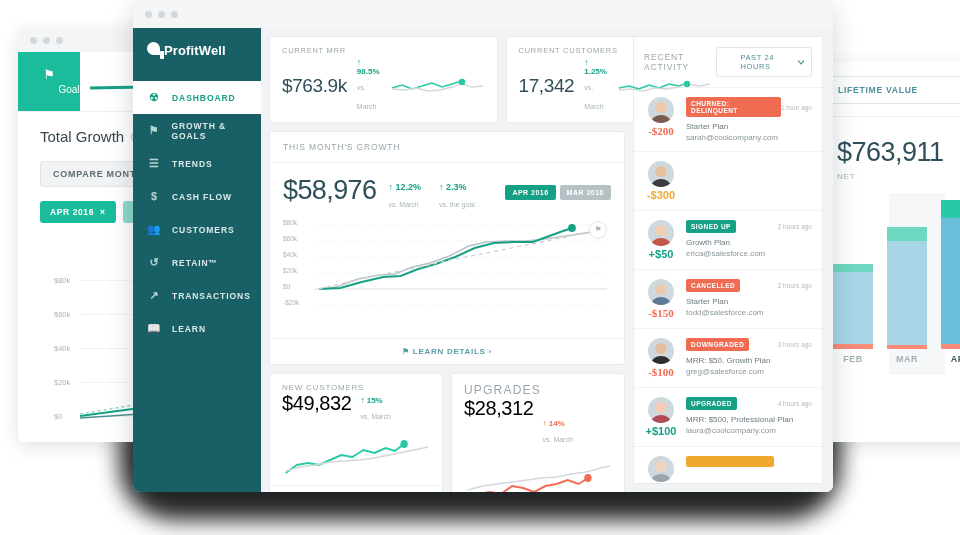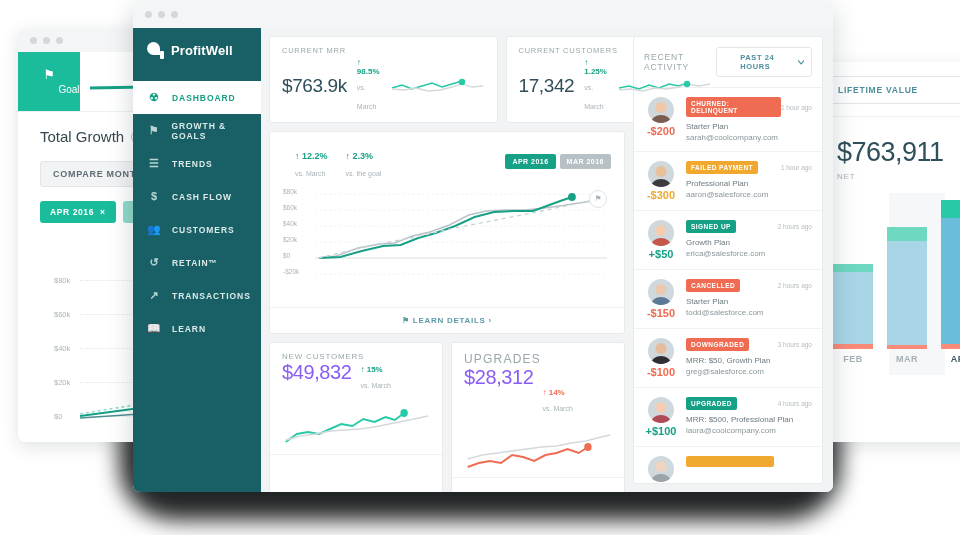--- a/index.html
+++ b/index.html
@@ -77,21 +77,21 @@
     background: #f5f7f8; z-index: -1; }
 
   
   #main-win { left: 133px; top: 0px; width: 700px; height: 492px; z-index: 3;
     box-shadow: 0 8px 26px rgba(20,40,50,0.20); }
   #main-win .titlebar { height: 28px; background: #f4f5f6; }
   .mw-body { display: flex; height: 464px; }
 
   
   .sidebar { width: 128px; background: #186065; color: #fff; flex-shrink: 0; }
-  .brand { display: flex; align-items: center; gap: 7px; padding: 14px 0 14px 14px; }
+  .brand { display: flex; align-items: center; padding: 14px 0 14px 14px; }
   .brand-mark { width: 17px; height: 17px; position: relative; }
   .brand-mark .p { position: absolute; left: 0; top: 0; width: 13px; height: 13px;
     background: #fff; border-radius: 50% 50% 0 50%; }
   .brand-mark .dot2 { position: absolute; right: 0; bottom: 0; width: 4px; height: 8px;
     background: #fff; border-radius: 1px; }
   .brand-name { font-size: 13px; font-weight: bold; letter-spacing: .01em; }
   .nav { margin-top: 8px; }
   .nav-item { display: flex; align-items: center; gap: 10px; height: 33px; padding-left: 14px;
     font-size: 8.5px; font-weight: bold; letter-spacing: .11em; color: #dbeae9; }
   .nav-item .ico { width: 15px; text-align: center; font-size: 11px; color: #b6d4d2; line-height: 1; }
@@ -125,41 +125,41 @@
   .mpill.on { background: #16a085; }
   .mpill.off { background: #b7c0c4; }
   .big-chart { position: relative; height: 113px; margin-top: 8px; }
   .yaxis { position: absolute; left: 0; top: 0; width: 30px; height: 100%; }
   .yaxis div { font-size: 6.5px; color: #aab4b8; height: 16.1px; }
   .plot { position: absolute; left: 32px; right: 4px; top: 4px; bottom: 0; }
   .card-foot { border-top: 1px solid #eef1f2; text-align: center; padding: 8px 0;
     font-size: 8px; font-weight: bold; letter-spacing: .09em; color: #5b9aa8; }
   .mini-card-body { padding: 9px 12px 2px 12px; }
   .mini-val-row { display: flex; align-items: flex-start; gap: 9px; }
-  .mini-val { font-size: 20px; color: #8b5cf6; letter-spacing: -.4px; }
+  .mini-val { font-size: 20px; color: #000000; letter-spacing: -.4px; }
   .mini-chart { height: 58px; position: relative; margin-top: 2px; }
   .bottom-row { display: flex; gap: 8px; }
   .bottom-row .card { flex: 1; }
 
   
   .act-head { display: flex; align-items: center; padding: 10px 10px; border-bottom: 1px solid #eef1f2; }
   .act-head .t { font-size: 8.5px; letter-spacing: .1em; color: #9aa7ac; }
   .act-sel { margin-left: auto; border: 1px solid #e2e6e8; border-radius: 3px; padding: 5px 7px;
     display: flex; align-items: center; gap: 6px; }
-  .act-sel .lbl { font-size: 7.5px; font-weight: bold; letter-spacing: .08em; color: #4a8f9a; margin-left: 16px; }
+  .act-sel .lbl { font-size: 7.5px; font-weight: normal; letter-spacing: .08em; color: #4a8f9a; margin-left: 16px; }
   .act-item { display: flex; padding: 9px 10px; border-bottom: 1px solid #f0f3f4; gap: 8px; }
   .av-col { width: 34px; flex-shrink: 0; text-align: center; }
   .avatar { width: 26px; height: 26px; border-radius: 50%; margin: 0 auto;
     background: #cfd8dc; position: relative; overflow: hidden; }
   .avatar .face { position: absolute; left: 50%; top: 5px; transform: translateX(-50%);
     width: 11px; height: 11px; border-radius: 50%; }
   .avatar .body { position: absolute; left: 50%; bottom: -5px; transform: translateX(-50%);
     width: 19px; height: 13px; border-radius: 50% 50% 0 0; }
   .amt { font-size: 11px; font-weight: bold; margin-top: 2px; }
-  .amt.neg { color: #ef6b52; }
+  .amt.neg { color: #ef6b52; font-family: Liberation Serif, serif; }
   .amt.pos { color: #16a085; }
   .amt.warn { color: #f0a92e; }
   .act-body { flex: 1; min-width: 0; }
   .act-top { display: flex; align-items: center; }
   .badge { font-size: 6.5px; font-weight: bold; letter-spacing: .07em; color: #fff;
     padding: 3px 5px; border-radius: 2px; }
   .badge.red { background: #ef6b52; }
   .badge.orange { background: #f0a92e; }
   .badge.green { background: #16a085; }
   .act-time { margin-left: auto; font-size: 6.5px; color: #b3bcc0; white-space: nowrap; }
@@ -351,22 +351,24 @@
                     <path d="M2 13 L12 11 L22 14 L32 10 L42 13 L52 9 L62 11 L70 8" stroke="#27c9a7" stroke-width="1.6" fill="none"></path>
                     <path d="M2 15 L14 14 L26 16 L38 13 L50 14 L62 12 L70 9 L82 11 L93 9" stroke="#d3d9db" stroke-width="1.3" fill="none"></path>
                     <circle cx="70" cy="9" r="3.2" fill="#27c9a7"></circle>
                   </svg>
                 </span>
               </div>
             </div>
           </div>
 
           <div class="card">
+            <div class="card-head">THIS MONTH'S GROWTH</div>
             <div class="growth-body">
               <div class="growth-top">
+                <span class="growth-val">$58,976</span>
                 <span class="growth-deltas">
                   <span class="delta">
                     <span class="pct" style="display:block;font-size:9px">↑ 12.2%</span>
                     <span class="sub">vs. March</span>
                   </span>
                   <span class="delta">
                     <span class="pct" style="display:block;font-size:9px">↑ 2.3%</span>
                     <span class="sub">vs. the goal</span>
                   </span>
                 </span>
@@ -498,28 +500,20 @@
             </div>
 
             <div class="act-item">
               <div class="av-col">
                 <div class="avatar">
                   <span class="face" style="background:#e8c09a"></span>
                     <span class="body" style="background:#3c3c40"></span>
                 </div>
                 <div class="amt warn">-$300</div>
               </div>
-              <div class="act-body">
-                <div class="act-top">
-                  <span class="badge orange">FAILED PAYMENT</span>
-                  <span class="act-time">1 hour ago</span>
-                </div>
-                <div class="act-l1">Professional Plan</div>
-                <div class="act-l2">aaron@salesforce.com</div>
-              </div>
             </div>
 
             <div class="act-item">
               <div class="av-col">
                 <div class="avatar">
                   <span class="face" style="background:#f2cdb0"></span>
                     <span class="body" style="background:#c4564a"></span>
                 </div>
                 <div class="amt pos">+$50</div>
               </div>

